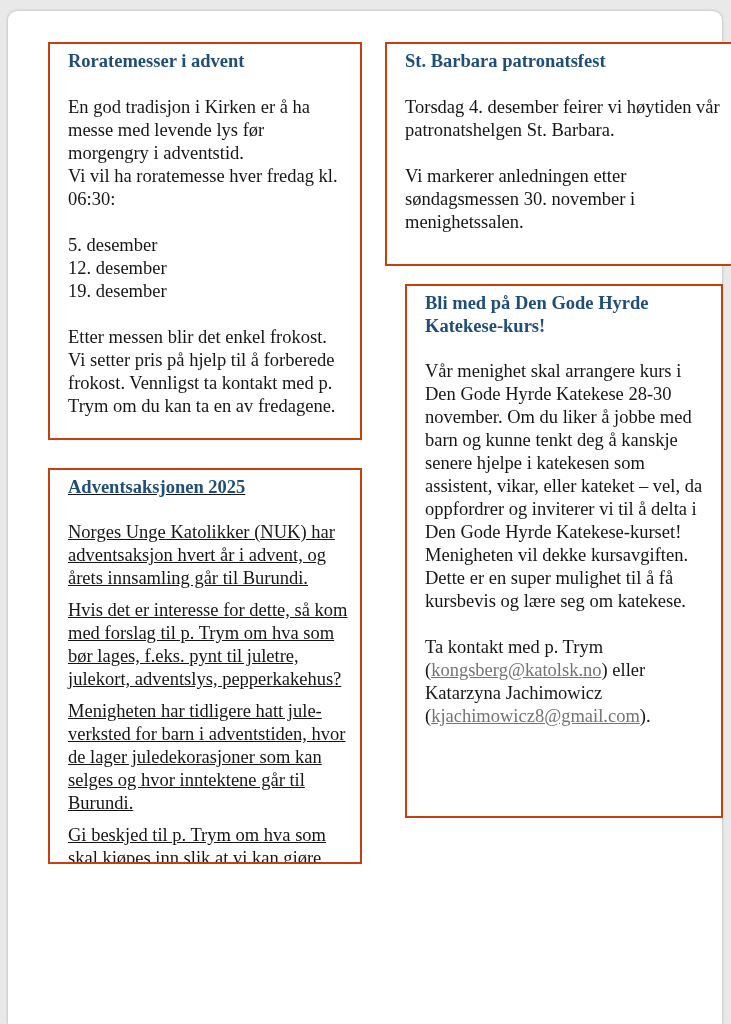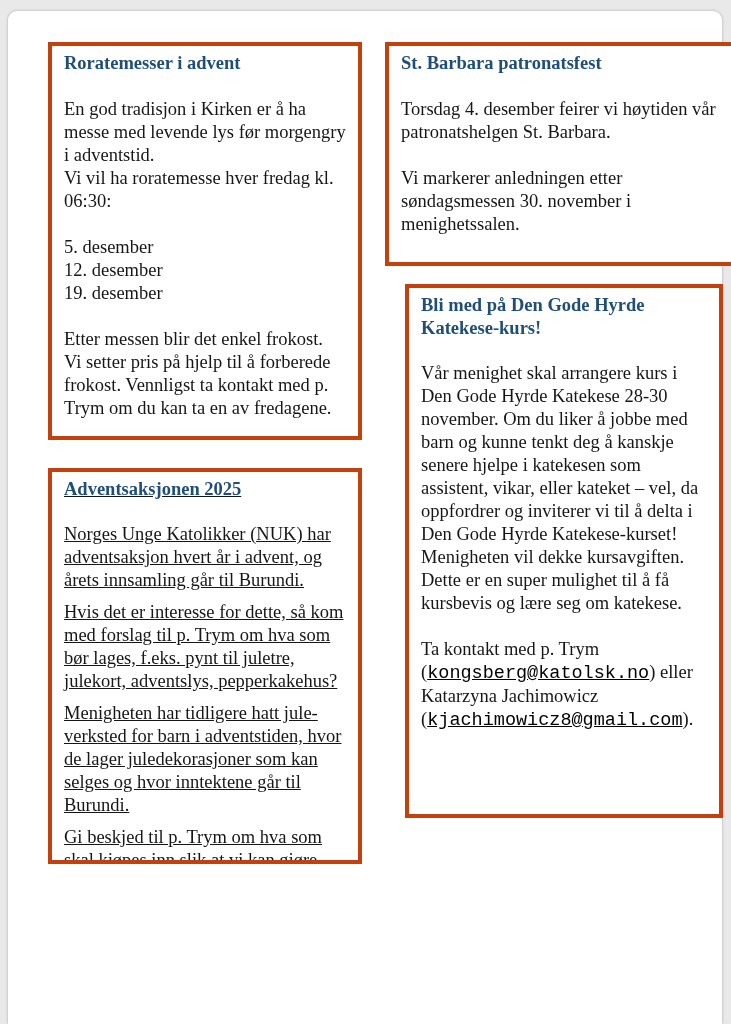--- a/index.html
+++ b/index.html
@@ -20,23 +20,23 @@
     top: 11px;
     width: 714px;
     height: 1013px;
     background: #ffffff;
     border-radius: 9px 9px 0 0;
     box-shadow: 0 0 3px rgba(0,0,0,0.28);
   }
   .box {
     position: absolute;
     box-sizing: border-box;
-    border: 4px solid #c2410c;
+    border: 2px solid #c2410c;
     background: #ffffff;
-    padding: 6px 12px 8px 12px;
+    padding: 6px 12px 8px 18px;
     font-size: 18.5px;
     line-height: 23px;
     color: #161616;
     overflow: hidden;
   }
   .box-rorate   { left: 40px;  top: 31px;  width: 314px; height: 398px; }
   .box-barbara  { left: 377px; top: 31px;  width: 350px; height: 224px; }
   .box-advent   { left: 40px;  top: 457px; width: 314px; height: 396px; text-decoration: underline; }
   .box-katekese { left: 397px; top: 273px; width: 318px; height: 534px; }
   .box-title {
@@ -45,24 +45,23 @@
     line-height: 23px;
     font-weight: 700;
     color: #1f4e79;
   }
   p { margin: 0; }
   .blank-above { margin-top: 23px; }
   .gap-above   { margin-top: 9px; }
   .tiny-gap    { margin-top: 22px; }
   .bold-note   { font-weight: 400; }
   a.email {
-    color: #000000;
+    color: #737373;
     text-decoration: underline;
     cursor: pointer;
-    font-family: Liberation Mono, monospace;
   }
 </style>
 </head>
 <body>
 
 <div class="paper">
 
   <section class="box box-rorate">
     <h2 class="box-title">Roratemesser i advent</h2>
     <p class="blank-above">En god tradisjon i Kirken er å ha messe med levende lys før morgengry i adventstid.</p>

